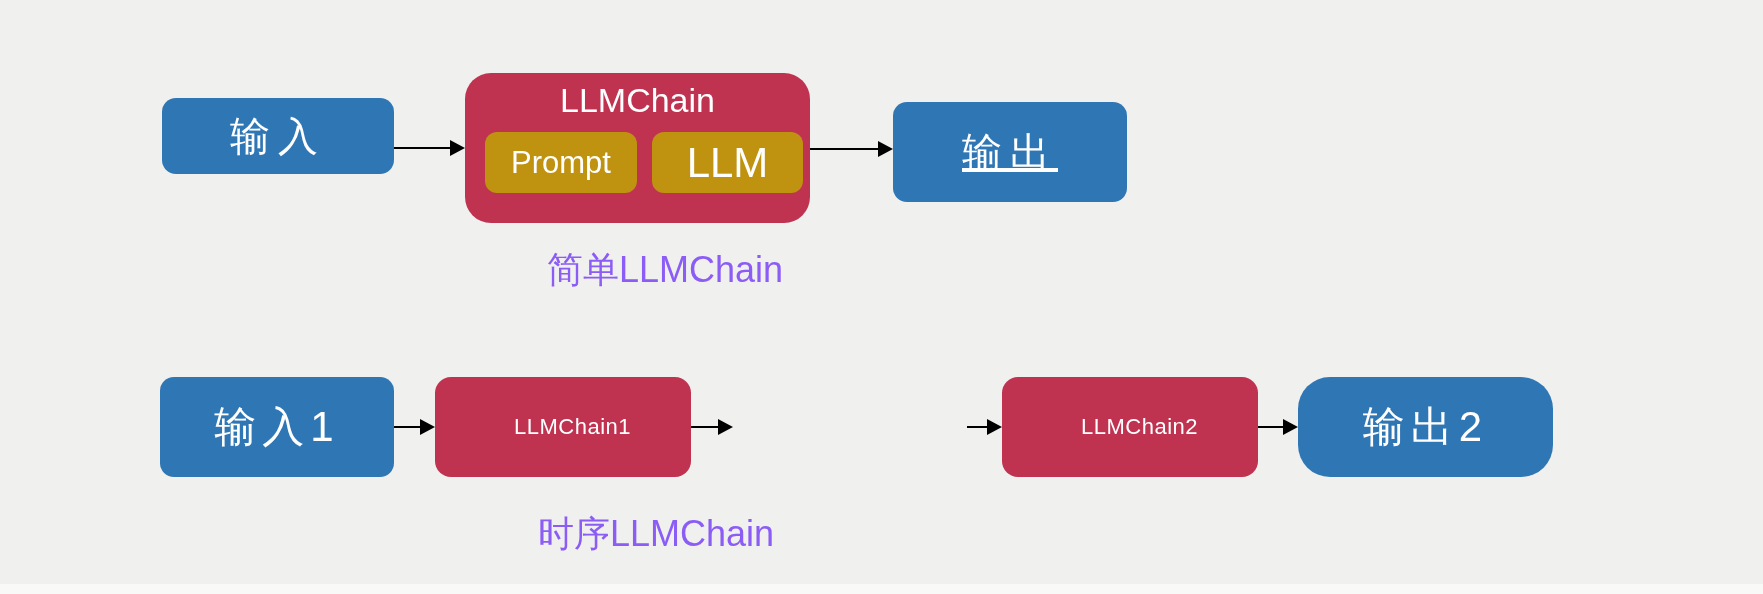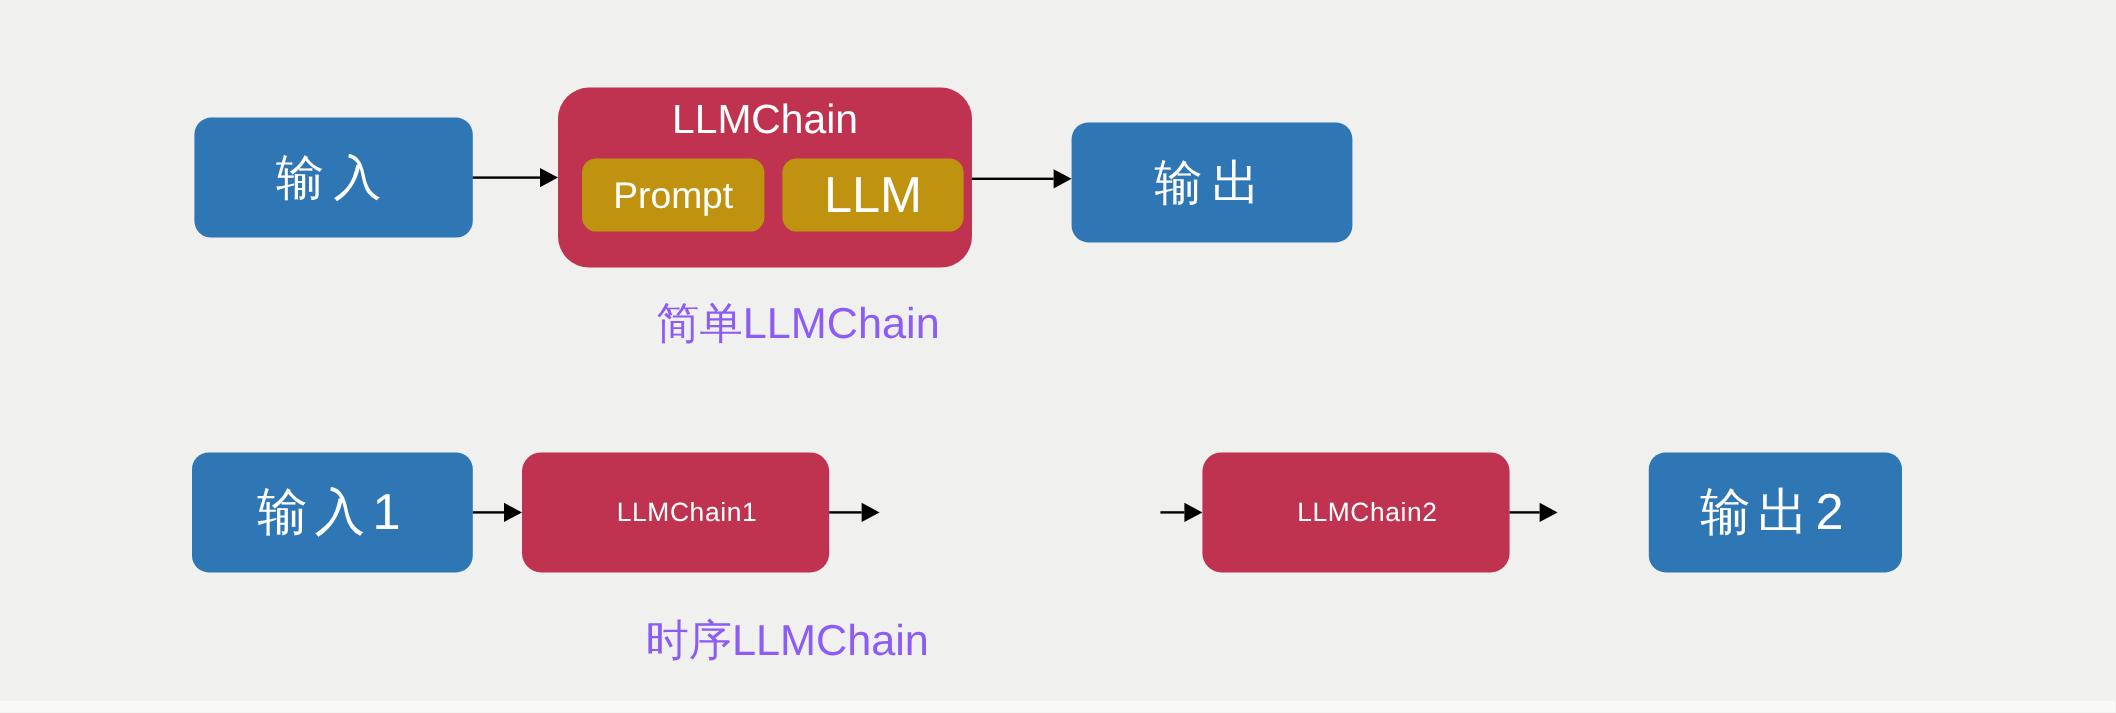--- a/index.html
+++ b/index.html
@@ -26,36 +26,36 @@
   .blue   { background: #2f76b5; border-radius: 14px; }
   .red-lg { background: #bf3350; border-radius: 26px; }
   .red-sm { background: #bf3350; border-radius: 16px; }
   .gold   { background: #bf9210; border-radius: 12px; }
 
   .io-label    { font-size: 40px; letter-spacing: 8px; }
   .io-label2   { font-size: 42px; letter-spacing: 6px; }
   .chain-label { font-size: 22px; letter-spacing: 0.5px; padding-left: 19px; }
 
   
-  #d1-input  { left: 162px; top: 98px;  width: 232px; height: 100px; }
+  #d1-input  { left: 162px; top: 98px;  width: 232px; height: 76px; }
   #d1-chain  { left: 465px; top: 73px;  width: 345px; height: 150px; }
   #d1-chain-title {
     position: absolute; top: 8px; left: 0; right: 0;
     text-align: center; font-size: 34px; color: #ffffff;
   }
   #d1-prompt { left: 20px;  top: 59px; width: 152px; height: 61px; font-size: 31px; }
   #d1-llm    { left: 187px; top: 59px; width: 151px; height: 61px; font-size: 42px; }
-  #d1-output { left: 893px; top: 102px; width: 234px; height: 100px; }
+  #d1-output { left: 893px; top: 102px; width: 234px; height: 100px; text-decoration: underline; }
 
   
   #d2-n0 { left: 160px;  top: 377px; width: 234px; height: 100px; }
   #d2-n1 { left: 435px;  top: 377px; width: 256px; height: 100px; }
   #d2-n2 { left: 733px;  top: 377px; width: 234px; height: 100px; }
   #d2-n3 { left: 1002px; top: 377px; width: 256px; height: 100px; }
-  #d2-n4 { left: 1374px; top: 377px; width: 211px; height: 100px; }
+  #d2-n4 { left: 1298px; top: 377px; width: 255px; height: 100px; border-radius: 32px; }
 
   
   .caption {
     position: absolute;
     width: 400px;
     text-align: center;
     font-size: 36px;
     color: #8b5cf6;
   }
   #caption1 { left: 465px; top: 246px; }

